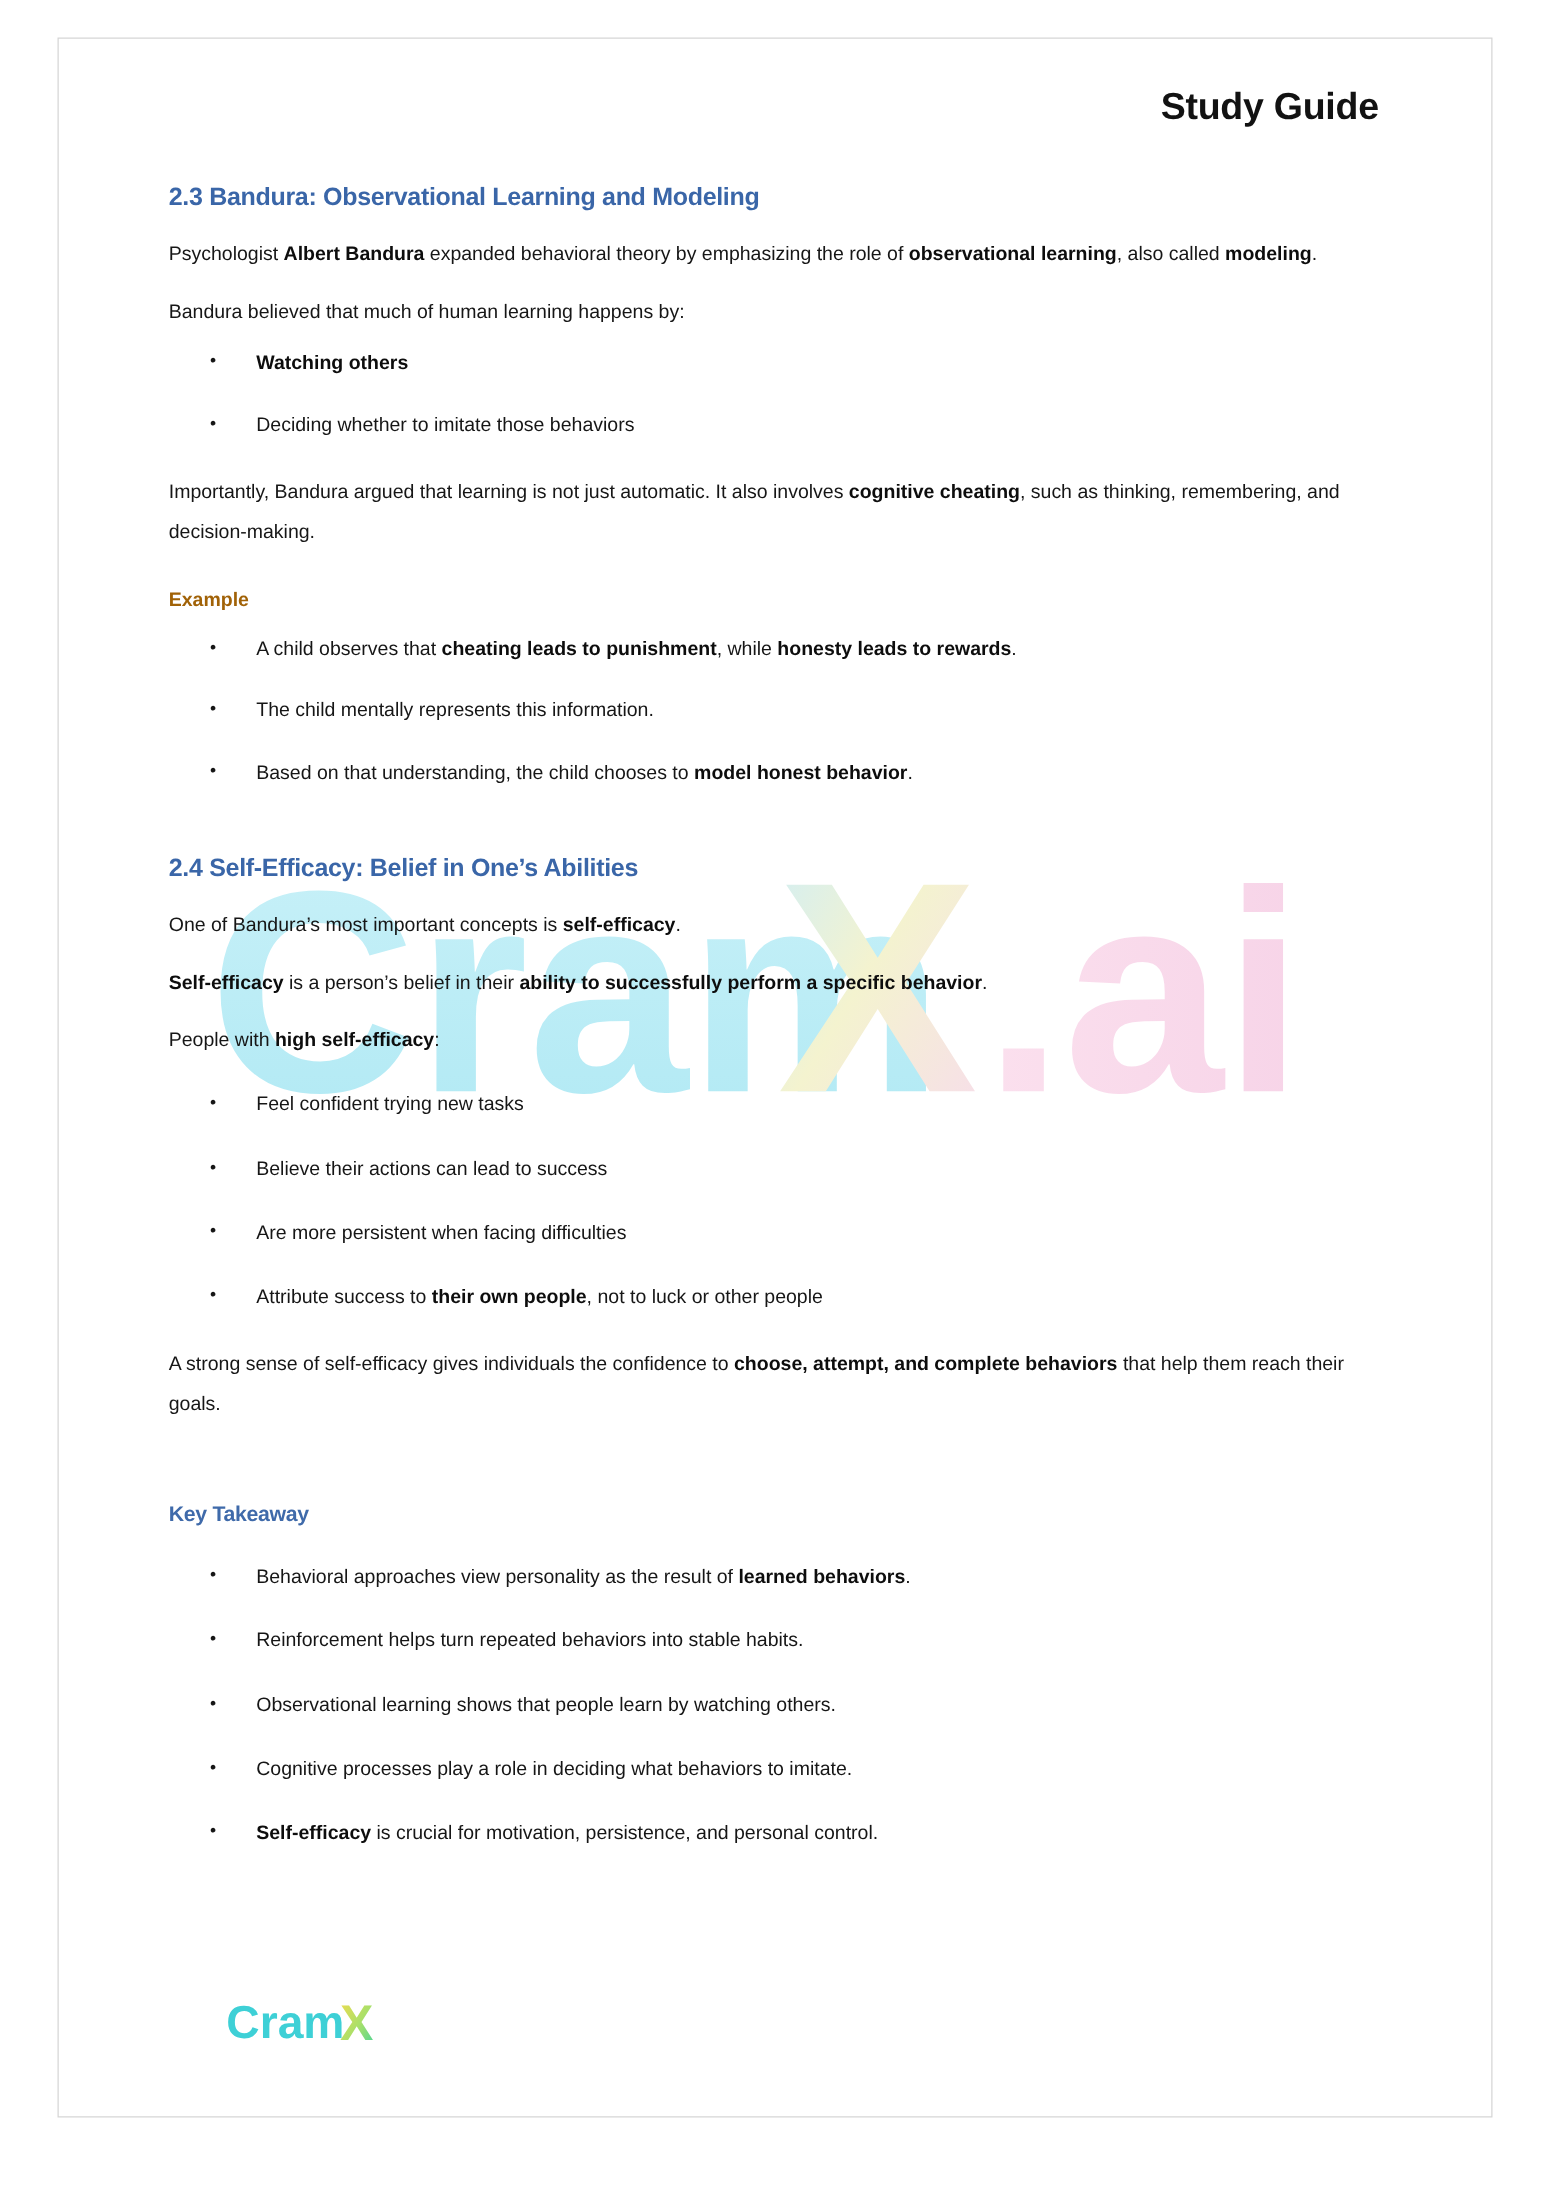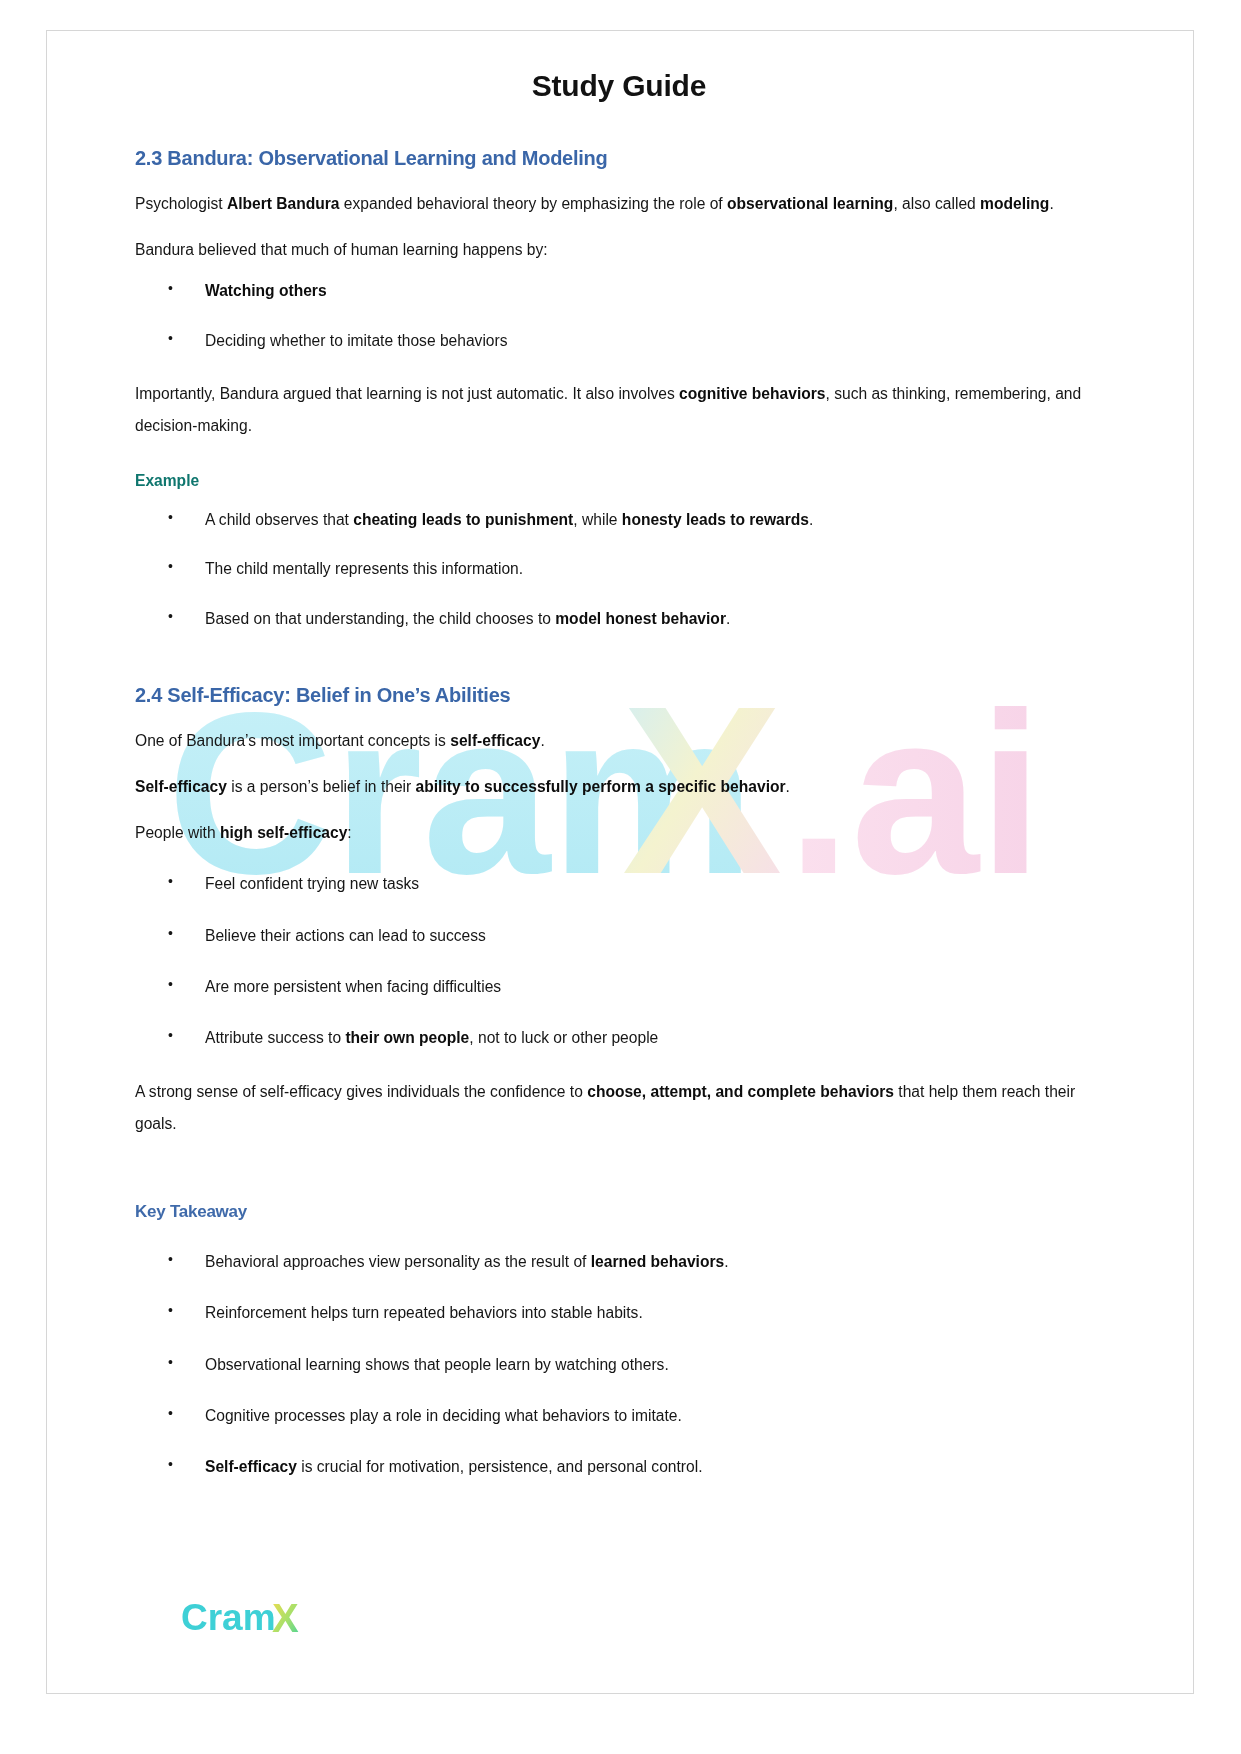--- a/index.html
+++ b/index.html
@@ -39,21 +39,21 @@
   .watermark svg { display: block; width: 100%; height: 100%; }
 
   .content {
     position: relative;
     z-index: 2;
     padding: 0 88px 0 88px;
   }
 
   
   .doc-title {
-    text-align: center;
+    text-align: right;
     font-size: 30px;
     font-weight: bold;
     color: #121212;
     letter-spacing: -0.2px;
     padding-top: 38px;
     padding-right: 2px;
     margin: 0;
   }
 
   
@@ -79,21 +79,21 @@
     font-size: 15.6px;
     line-height: 1.52;
     color: #161616;
     margin: 22px 0 0 0;
   }
   p.para.loose { line-height: 2.05; margin-top: 26px; }
 
   p.label {
     font-size: 15.6px;
     font-weight: bold;
-    color: #0f766e;
+    color: #a16207;
     margin: 30px 0 0 0;
   }
 
   
   ul.bullets {
     list-style: none;
     margin: 14px 0 0 0;
     padding: 0;
   }
   ul.bullets li {
@@ -164,21 +164,21 @@
 
     <p class="para"><span>Psychologist </span><b>Albert Bandura</b><span> expanded behavioral theory by emphasizing the role of </span><b>observational learning</b><span>, also called </span><b>modeling</b><span>.</span></p>
 
     <p class="para">Bandura believed that much of human learning happens by:</p>
 
     <ul class="bullets">
       <li><b>Watching others</b></li>
       <li><span>Deciding whether to imitate those behaviors</span></li>
     </ul>
 
-    <p class="para loose"><span>Importantly, Bandura argued that learning is not just automatic. It also involves </span><b>cognitive behaviors</b><span>, such as thinking, remembering, and decision-making.</span></p>
+    <p class="para loose"><span>Importantly, Bandura argued that learning is not just automatic. It also involves </span><b>cognitive cheating</b><span>, such as thinking, remembering, and decision-making.</span></p>
 
     <p class="label">Example</p>
 
     <ul class="bullets">
       <li><span>A child observes that </span><b>cheating leads to punishment</b><span>, while </span><b>honesty leads to rewards</b><span>.</span></li>
       <li><span>The child mentally represents this information.</span></li>
       <li><span>Based on that understanding, the child chooses to </span><b>model honest behavior</b><span>.</span></li>
     </ul>
 
     <h2 class="section-heading tight">2.4 Self-Efficacy: Belief in One’s Abilities</h2>

